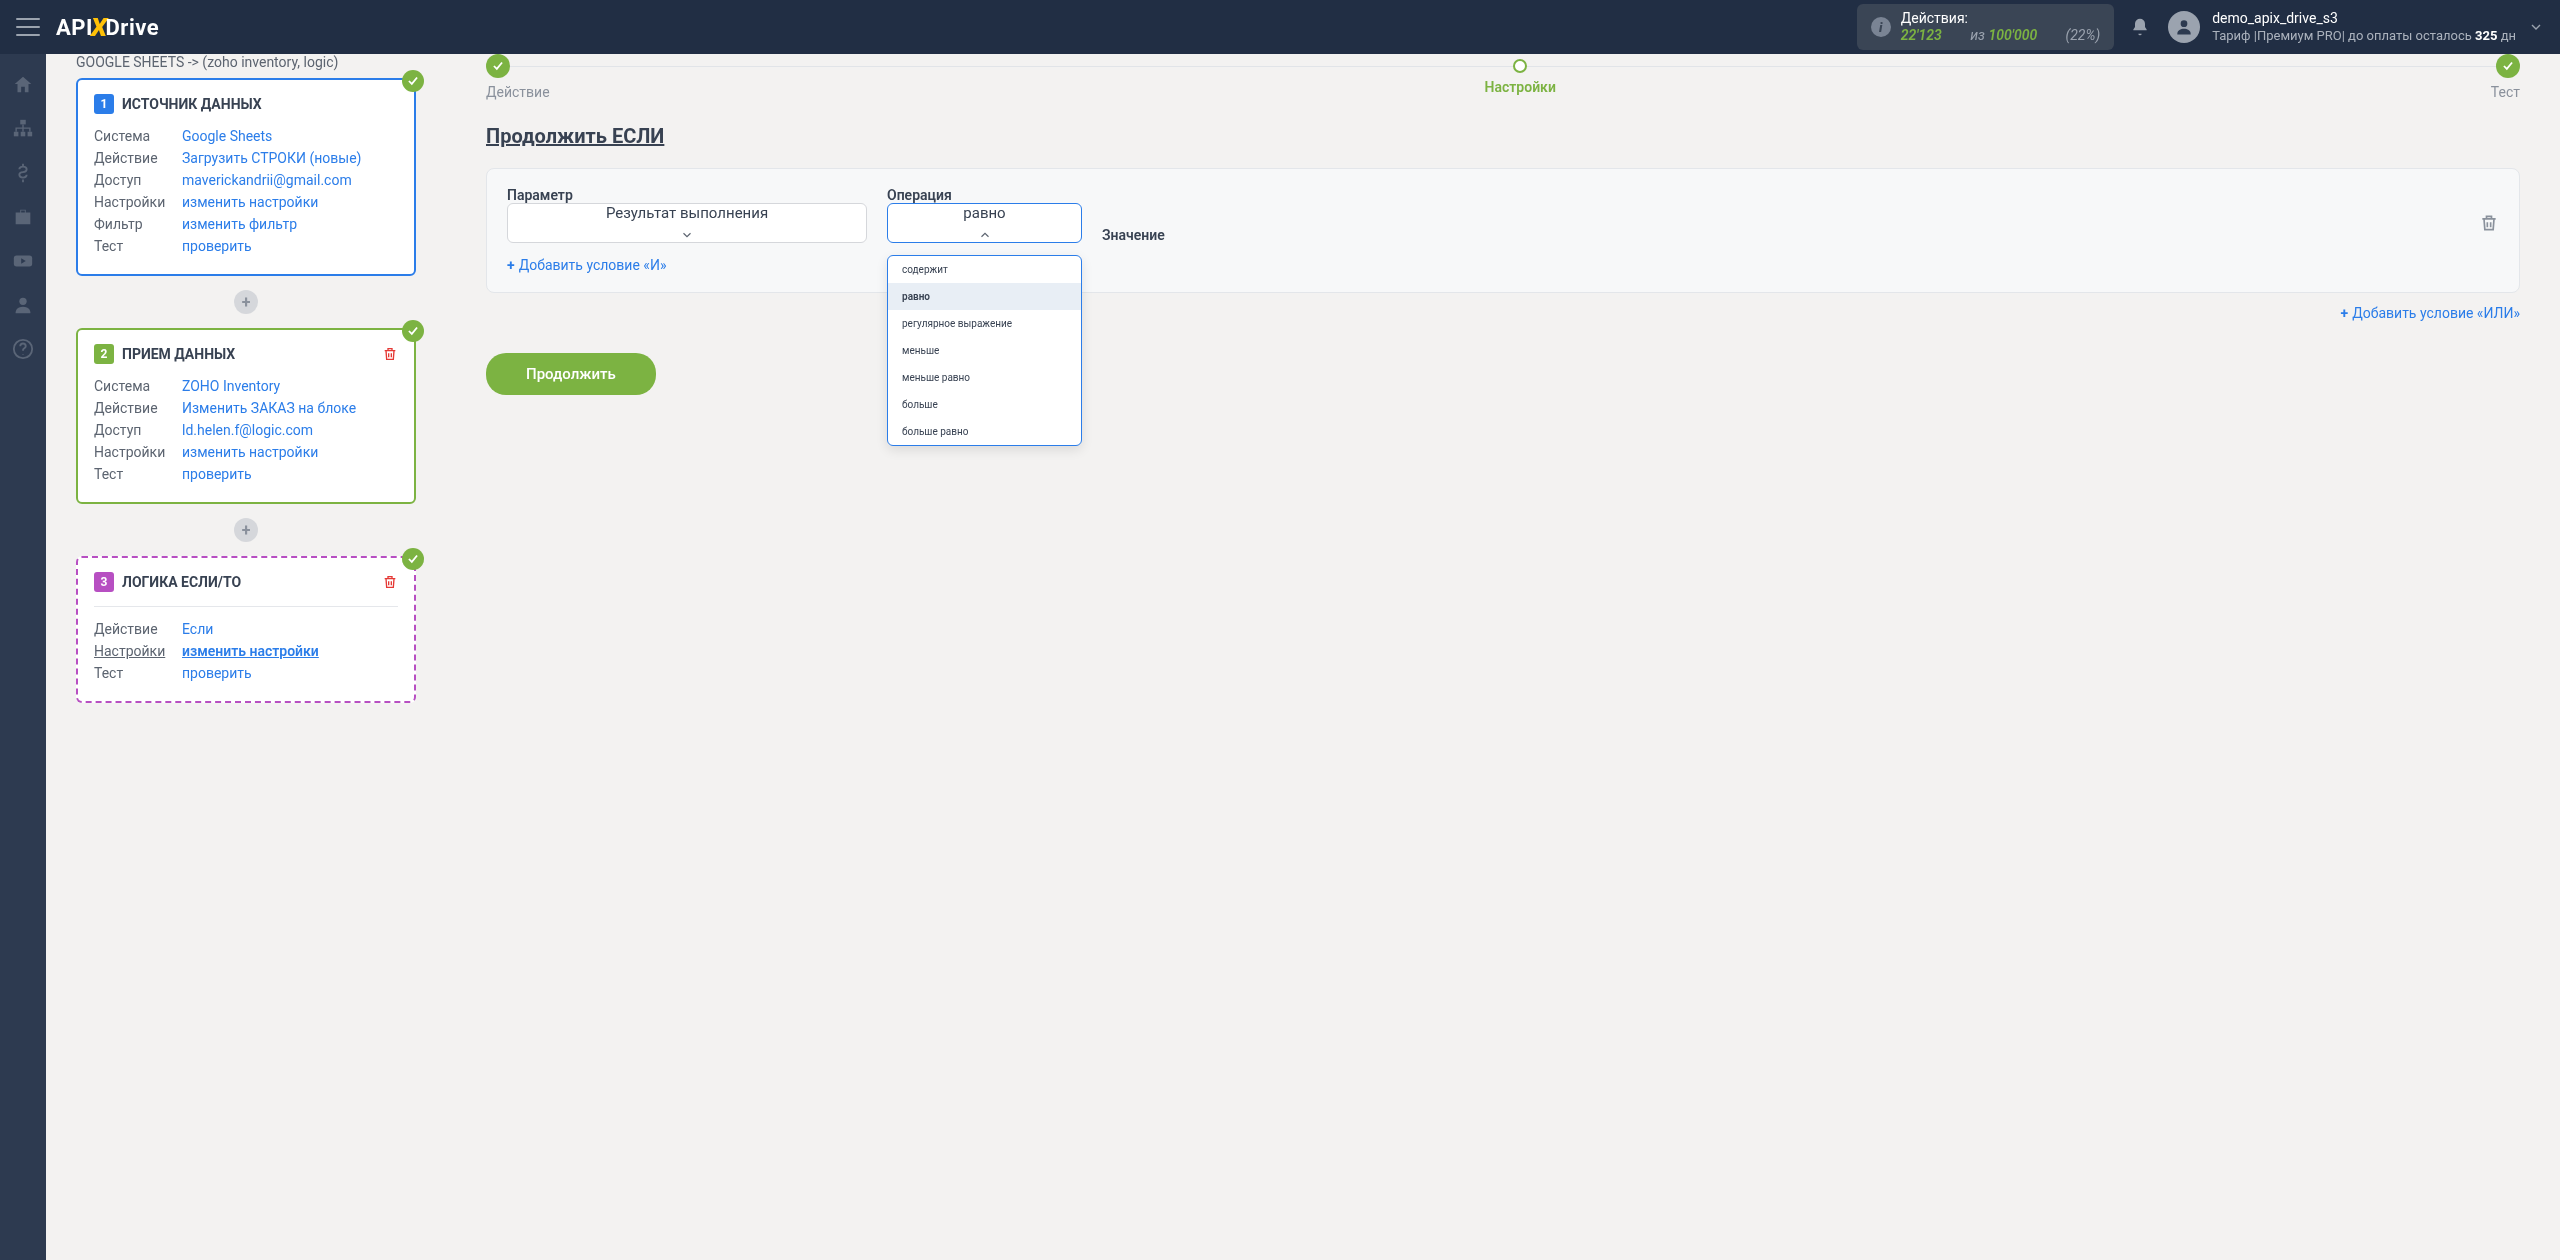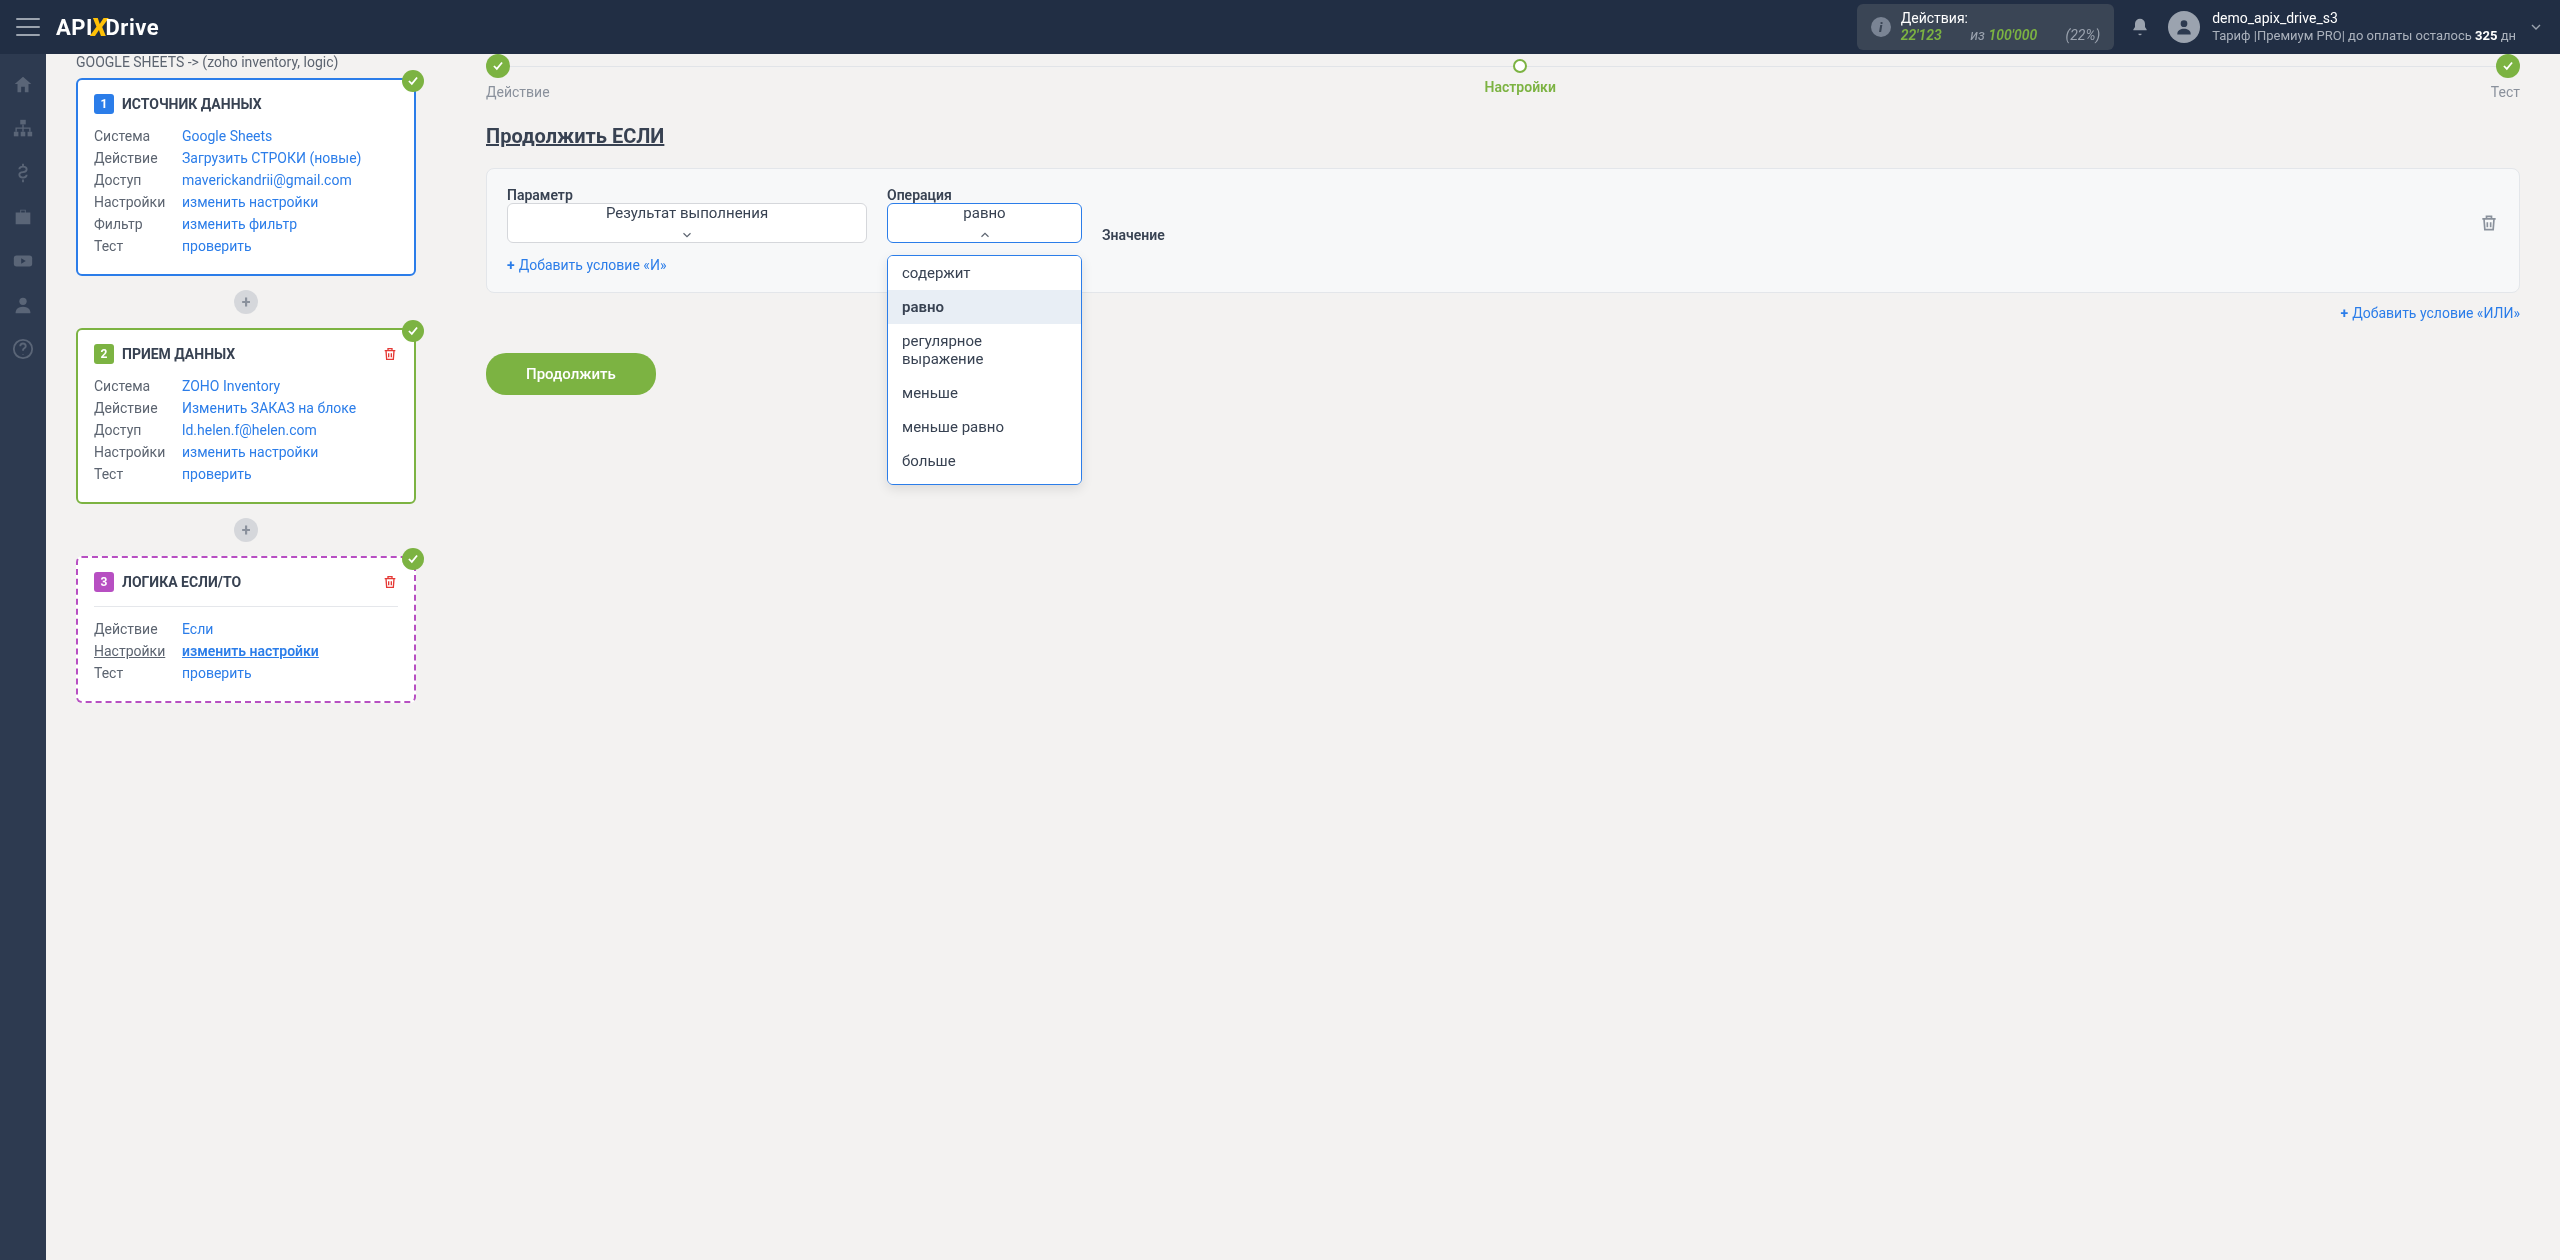--- a/index.html
+++ b/index.html
@@ -85,21 +85,21 @@
 .select.open { border-color: #2b7de9; }
 .select .chev { width: 14px; height: 14px; color: #5c6470; }
 .trash-btn { width: 20px; height: 20px; color: #8a919c; cursor: pointer; margin-bottom: 10px; }
 .add-cond { margin-top: 14px; font-size: 14px; color: #2b7de9; cursor: pointer; display: inline-flex; align-items: center; gap: 4px; }
 .add-or { text-align: right; font-size: 14px; color: #2b7de9; cursor: pointer; }
 .add-or span, .add-cond span { display: inline-flex; align-items: center; gap: 4px; }
 
 .dropdown { position: absolute; top: 68px; left: 0; right: 0; background: #fff; border: 1px solid #2b7de9; border-radius: 6px; max-height: 230px; overflow-y: auto; z-index: 10; box-shadow: 0 4px 12px rgba(0,0,0,0.1); }
 .dropdown::-webkit-scrollbar { width: 10px; }
 .dropdown::-webkit-scrollbar-thumb { background: #c5c9ce; border-radius: 5px; }
-.dropdown-item { padding: 8px 14px; font-size: 15px; color: #384252; cursor: pointer; }
+.dropdown-item { padding: 8px 14px; font-size: 10px; color: #384252; cursor: pointer; }
 .dropdown-item.selected { background: #e8eef5; font-weight: 600; }
 
 .continue-btn { background: #7cb342; color: #fff; border: none; border-radius: 20px; padding: 12px 40px; font-size: 15px; font-weight: 500; cursor: pointer; margin-top: 32px; }
 
 svg { display: block; }
 </style>
 </head>
 <body>
 
 <div class="header">
@@ -235,21 +235,21 @@
       <div class="card-row">
           <div class="label">Система</div>
           <div class="value">ZOHO Inventory</div>
         </div>
       <div class="card-row">
           <div class="label">Действие</div>
           <div class="value">Изменить ЗАКАЗ на блоке</div>
         </div>
       <div class="card-row">
           <div class="label">Доступ</div>
-          <div class="value">ld.helen.f@helen.com</div>
+          <div class="value">ld.helen.f@logic.com</div>
         </div>
       <div class="card-row">
           <div class="label">Настройки</div>
           <div class="value">изменить настройки</div>
         </div>
       <div class="card-row">
           <div class="label">Тест</div>
           <div class="value">проверить</div>
         </div>
     </div>

